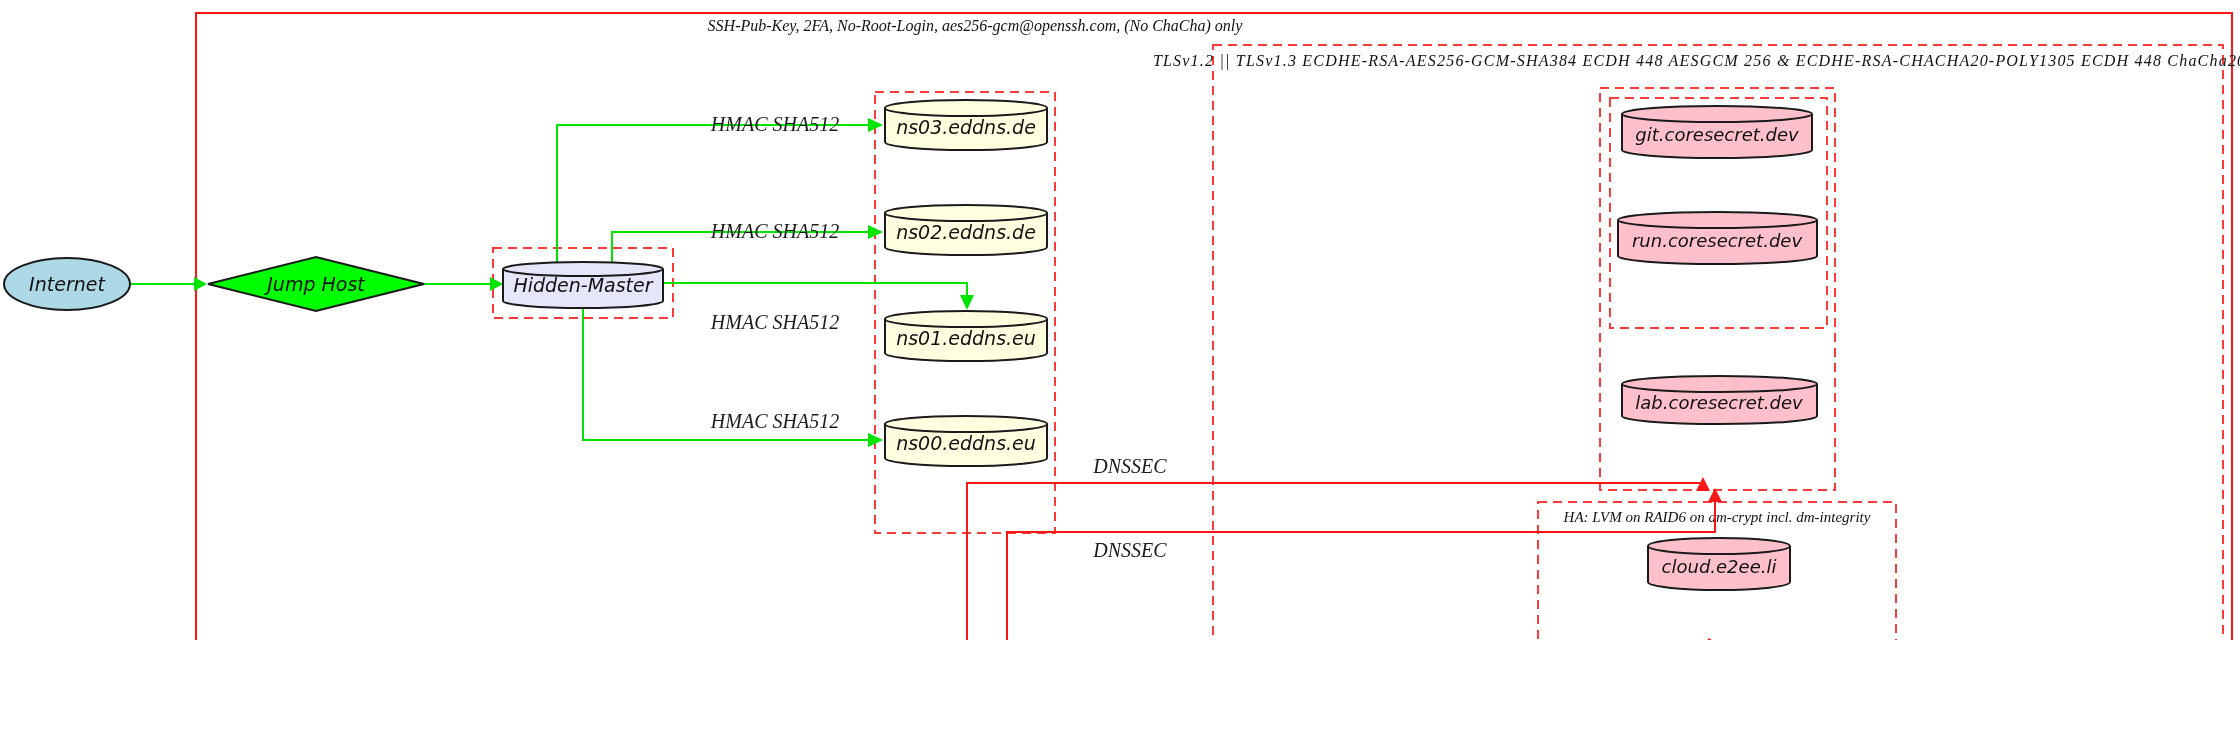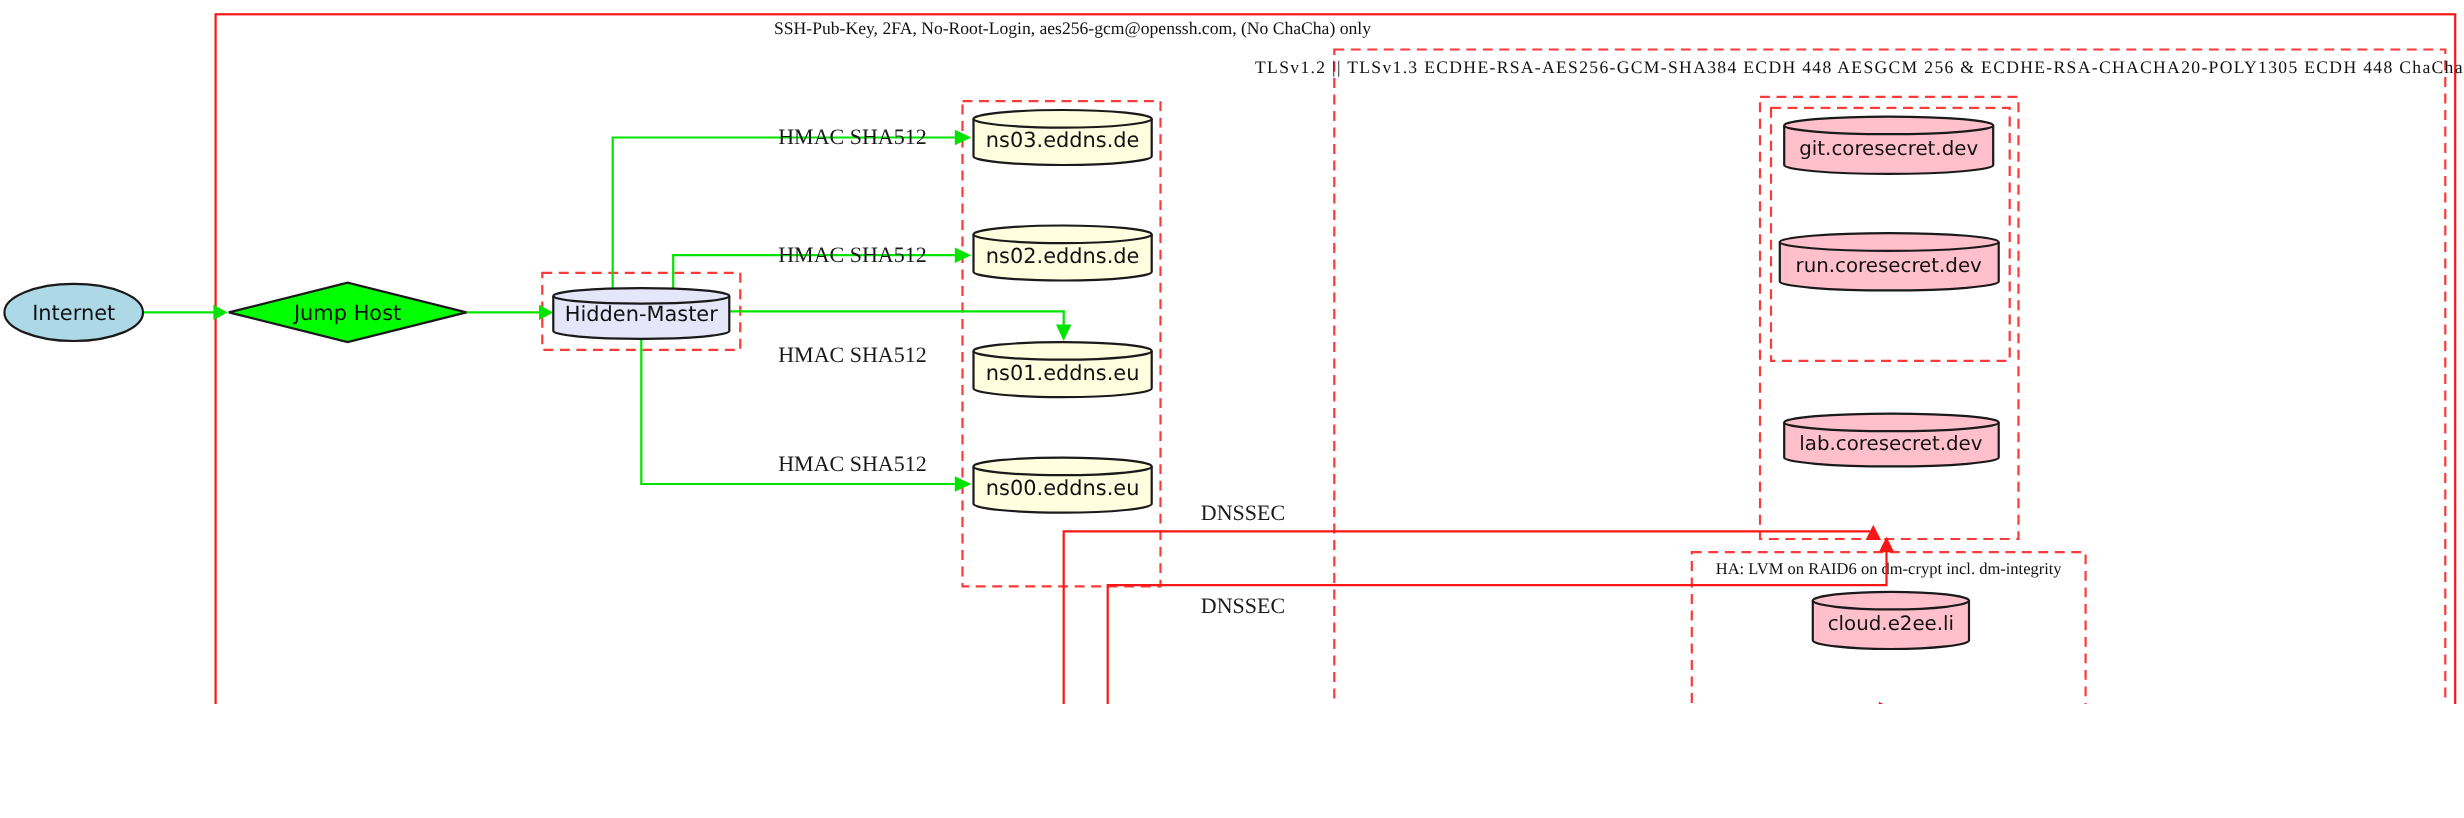--- a/index.html
+++ b/index.html
@@ -1,16 +1,16 @@
 <!DOCTYPE html>
 <html><head>
 <meta charset="utf-8">
 <style>
   html,body{margin:0;padding:0;background:#ffffff;}
-  .stage{position:relative;width:2240px;height:640px;background:#ffffff;overflow:hidden;}
+  .stage{position:relative;width:2240px;height:640px;background:#ffffff;overflow:hidden;font-style:italic;}
   svg{display:block;}
   .node-label{font-family:"DejaVu Sans",sans-serif;font-size:19px;fill:#111;text-anchor:middle;}
   .node-label-sm{font-family:"DejaVu Sans",sans-serif;font-size:18px;fill:#111;text-anchor:middle;}
   .edge-label{font-family:"Liberation Serif",serif;font-size:20px;fill:#1a1a1a;text-anchor:middle;}
   .cluster-label{font-family:"Liberation Serif",serif;font-size:16px;fill:#111;text-anchor:middle;}
   .cluster-label-wide{font-family:"Liberation Serif",serif;font-size:16px;fill:#111;text-anchor:middle;letter-spacing:1.2px;}
   .cluster-label-ha{font-family:"Liberation Serif",serif;font-size:15px;fill:#111;text-anchor:middle;}
   .box-solid{fill:none;stroke:#f81616;stroke-width:2;}
   .box-dashed{fill:none;stroke:#fb3a3a;stroke-width:2;stroke-dasharray:9,6;}
   .cyl{stroke:#1a1a1a;stroke-width:2;}

